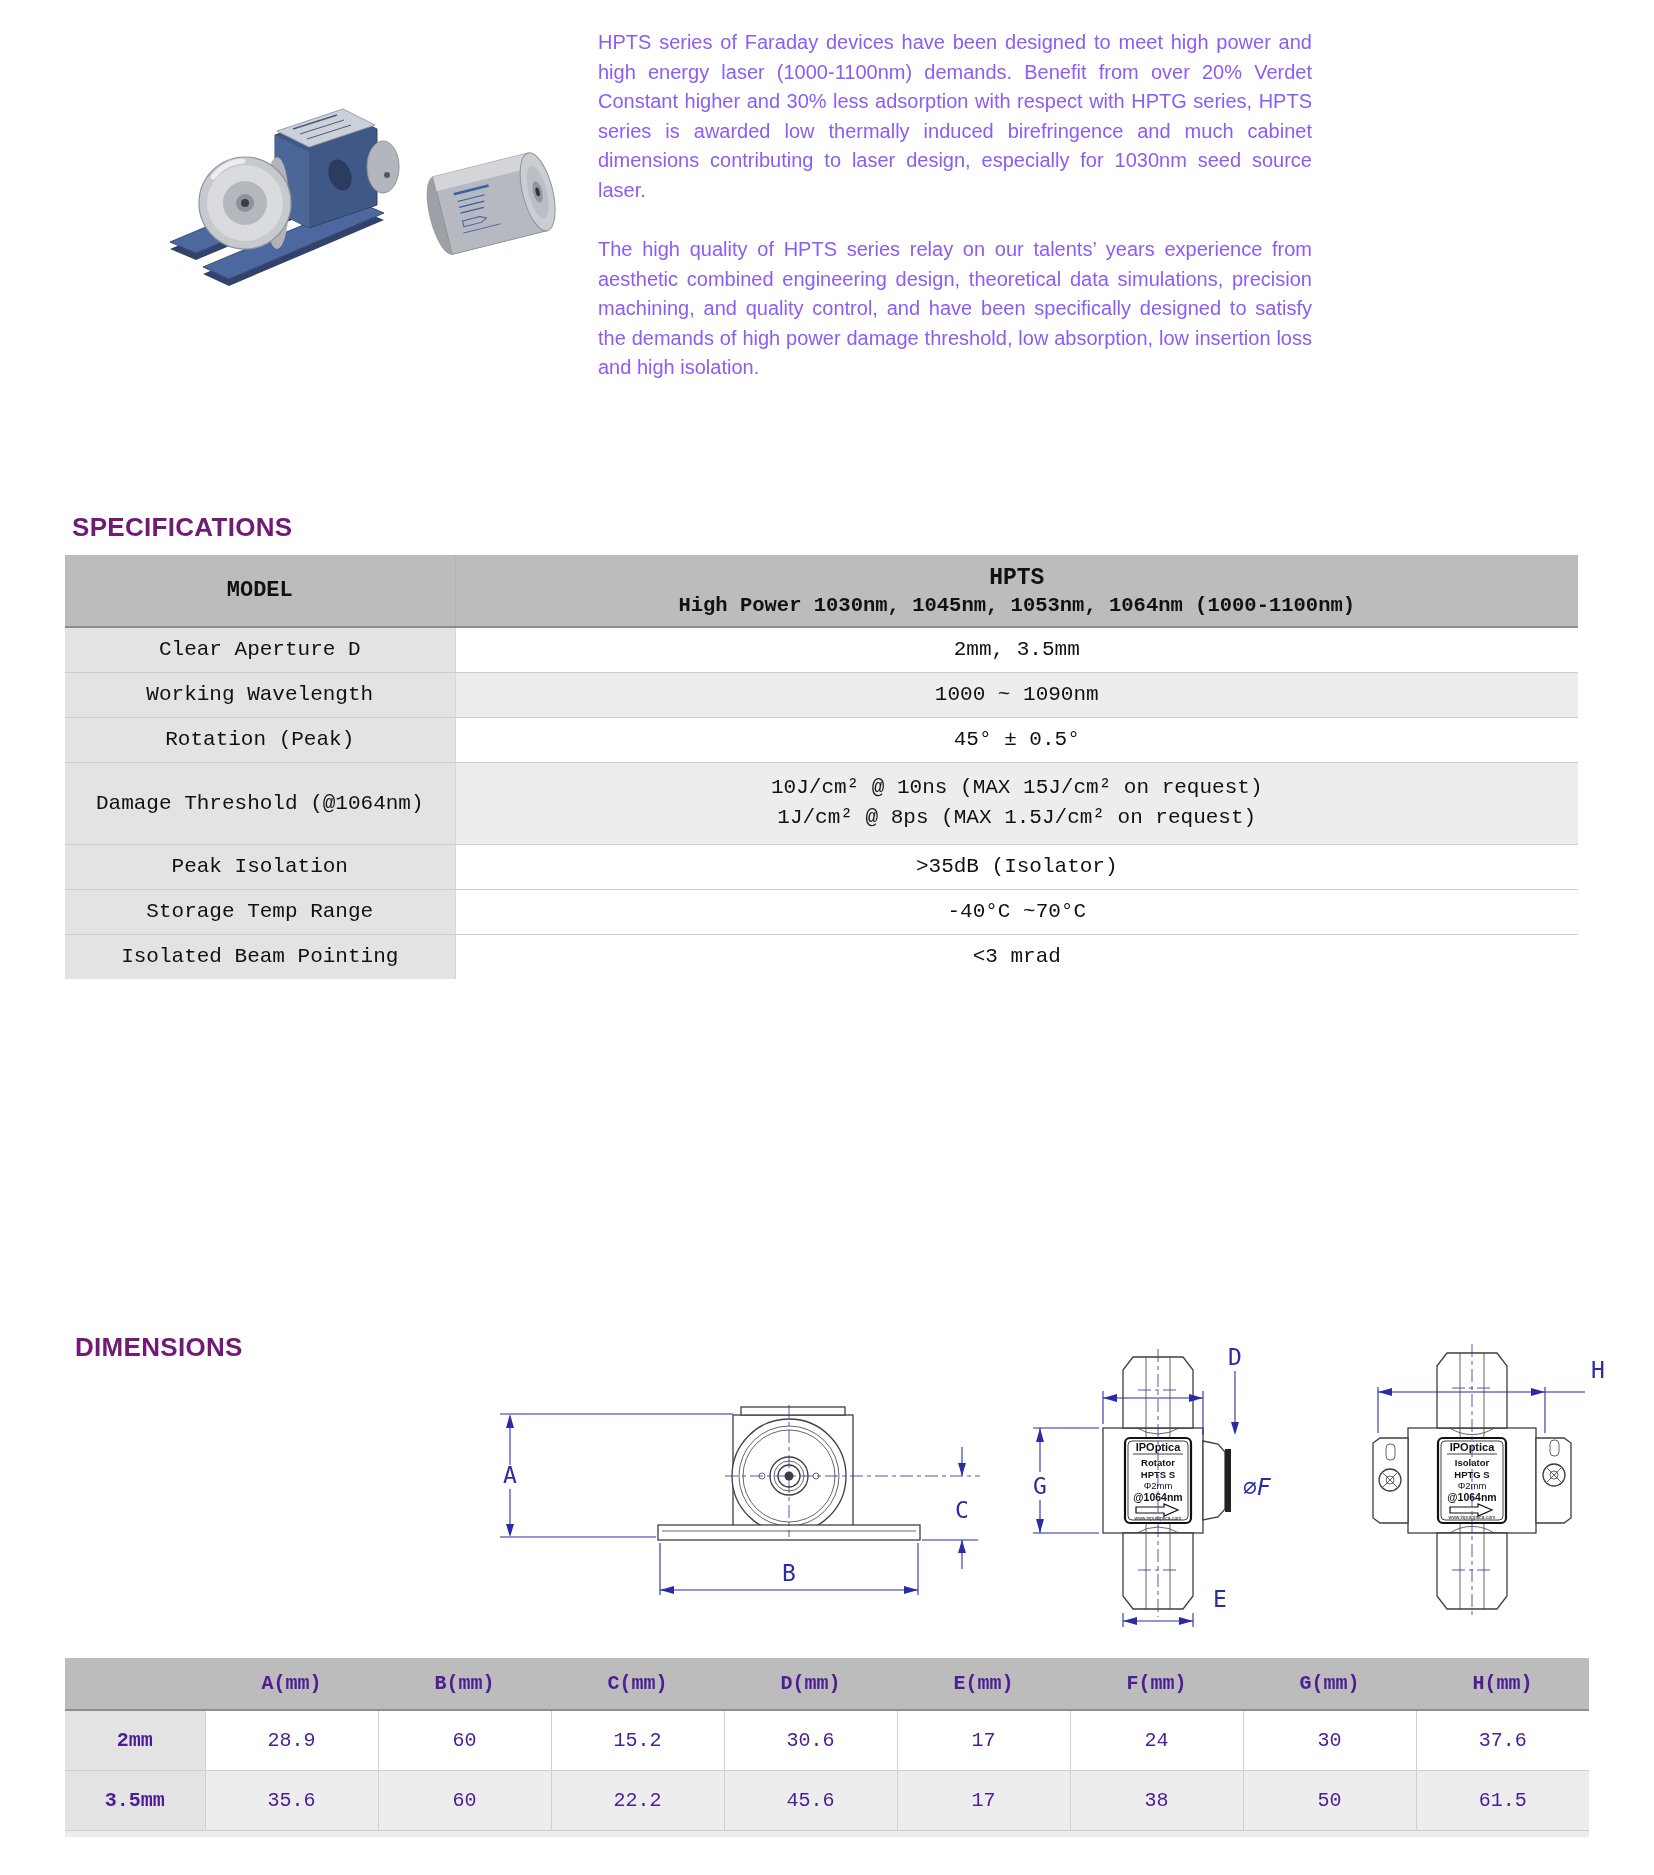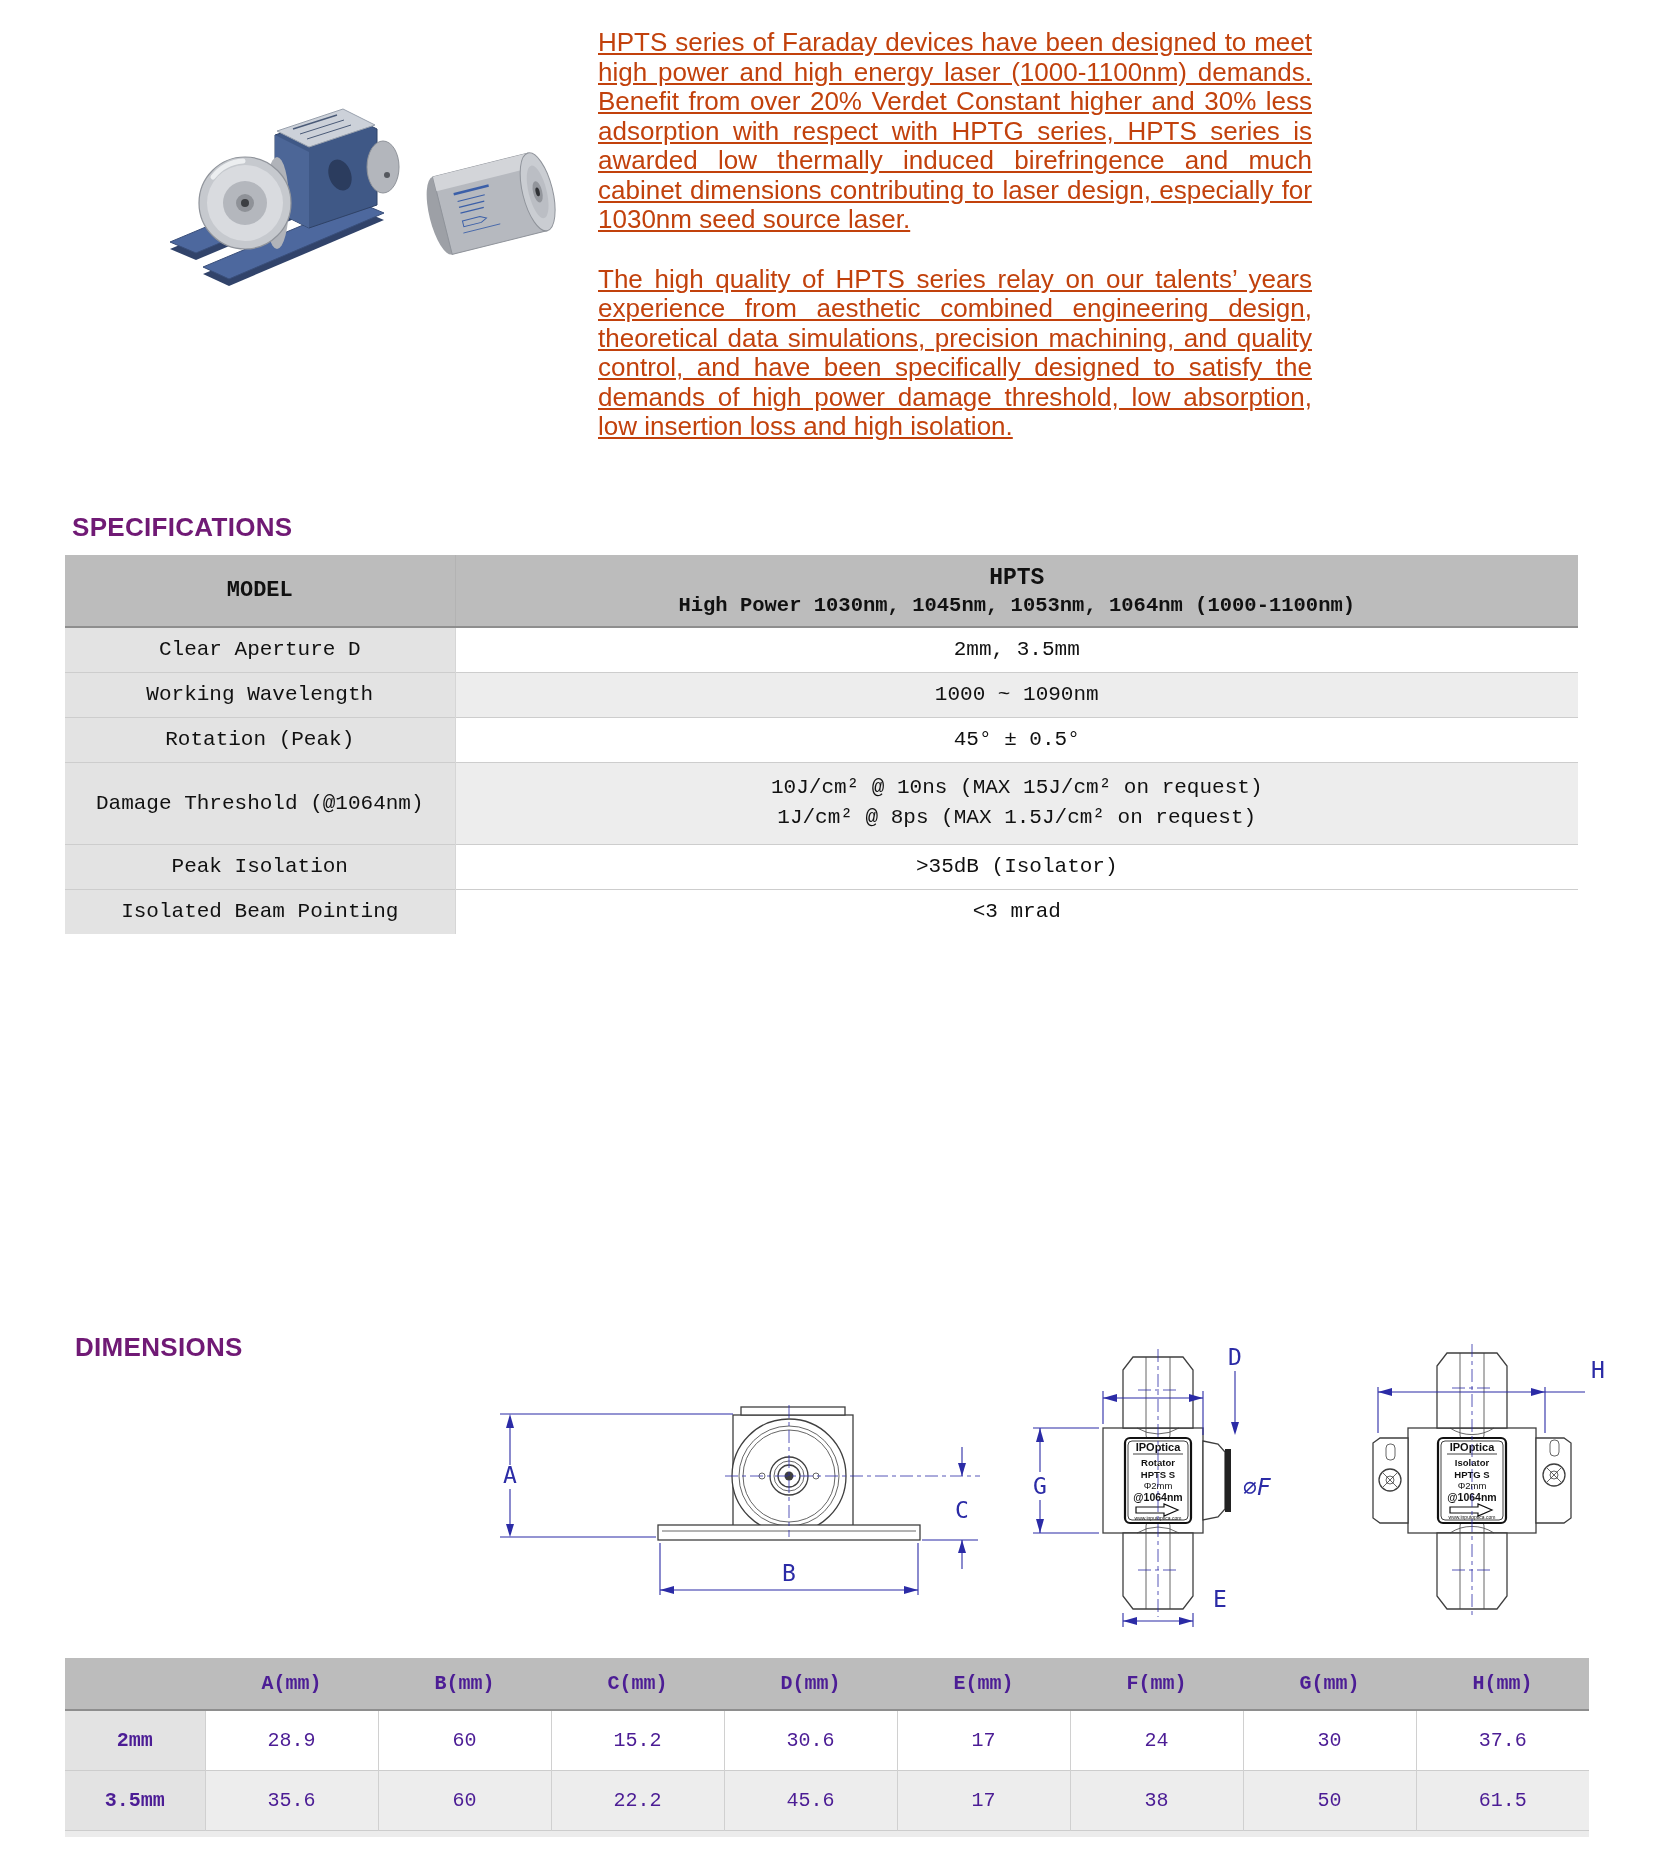--- a/index.html
+++ b/index.html
@@ -2,22 +2,22 @@
 <html><head>
 <meta charset="utf-8">
 <style>
   * { margin:0; padding:0; box-sizing:border-box; }
   html,body { background:#ffffff; }
   body { font-family:"Liberation Sans","DejaVu Sans",sans-serif; color:#1c1c1c; }
   .page { position:relative; width:1654px; height:1875px; background:#fff; overflow:hidden; }
 
   
   .photos { position:absolute; left:125px; top:55px; width:450px; height:260px; }
-  .intro-text { position:absolute; left:598px; top:28px; width:714px; font-size:26px;
-                line-height:29.5px; text-align:justify; color:#c2410c;text-decoration:underline; }
+  .intro-text { position:absolute; left:598px; top:28px; width:714px; font-size:20px;
+                line-height:29.5px; text-align:justify; color:#8b5cf6; }
   .intro-text p + p { margin-top:30px; }
 
   .section-heading { position:absolute; font-size:26px; font-weight:bold; color:#701a75;
                      letter-spacing:.3px; }
   #spec-heading { left:72px; top:512px; }
   #dim-heading  { left:75px; top:1332px; }
 
   
   table { border-collapse:collapse; table-layout:fixed;font-family:Liberation Mono, monospace; }
   .spec-table { position:absolute; left:65px; top:555px; width:1513px; }
@@ -150,20 +150,24 @@
       <td class="col-value">
         <div class="val-line">10J/cm² @ 10ns (MAX 15J/cm² on request)</div>
         <div class="val-line">1J/cm² @ 8ps (MAX 1.5J/cm² on request)</div>
       </td>
     </tr>
     <tr class="h-s">
       <td class="col-label">Peak Isolation</td>
       <td class="col-value">&gt;35dB (Isolator)</td>
     </tr>
     <tr class="h-s">
+      <td class="col-label">Storage Temp Range</td>
+      <td class="col-value">-40°C ~70°C</td>
+    </tr>
+    <tr class="h-s">
       <td class="col-label">Isolated Beam Pointing</td>
       <td class="col-value">&lt;3 mrad</td>
     </tr>
   </tbody>
     </table>
 
   <div id="dim-heading" class="section-heading">DIMENSIONS</div>
 
   <svg id="draw-front" class="drawing" width="520" height="235" viewBox="0 0 520 235">
     <rect class="dev" x="253" y="40" width="120" height="112"></rect>

